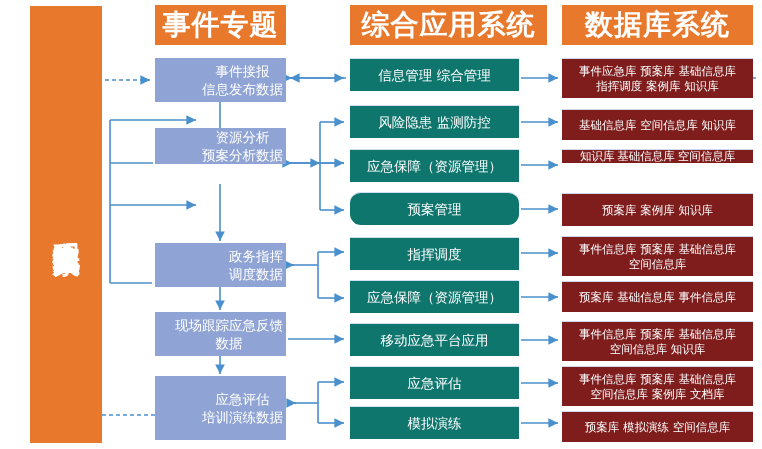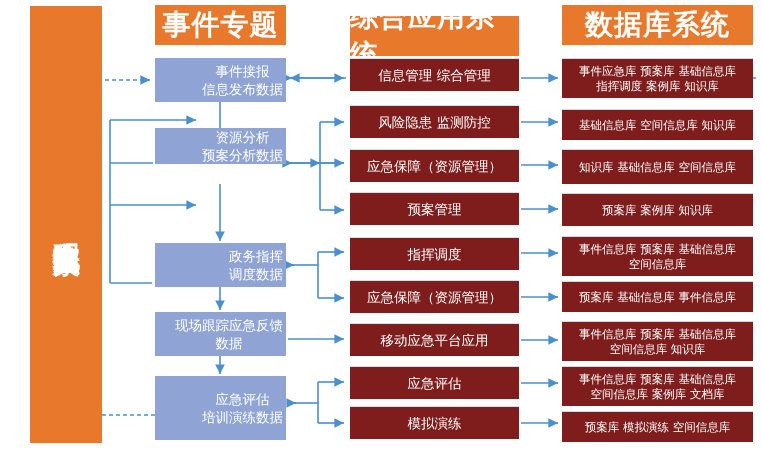--- a/index.html
+++ b/index.html
@@ -36,42 +36,42 @@
     position:absolute;
     height:40px;
     background:#e8792c;
     color:#ffffff;
     font-size:28px;
     font-weight:bold;
     display:flex;align-items:center;justify-content:center;
     letter-spacing:1px;
   }
   #hdr-event{left:155px;top:5px;width:131px;}
-  #hdr-app{left:350px;top:16px;width:169px;}
+  #hdr-app{left:350px;top:5px;width:197px;}
   #hdr-db{left:562px;top:5px;width:191px;}
 
   
   .box-left{
     position:absolute;
     left:155px;width:131px;
     background:#8fa4d4;
     color:#ffffff;
     font-size:13.5px;
     line-height:1.35;
     text-align:center;
     display:flex;align-items:center;justify-content:flex-end;
     padding:0 3px;
     box-sizing:border-box;
   }
 
   
   .box-mid{
     position:absolute;
     left:350px;width:169px;height:33px;
-    background:#7f1d1d;
+    background:#0f766e;
     color:#ffffff;
     font-size:13.5px;
     line-height:1.2;
     text-align:center;
     display:flex;align-items:center;justify-content:center;
     padding:0 2px;
     box-sizing:border-box;
     border-top:1px solid #cfe0f0;
   }
 
@@ -199,37 +199,37 @@
   <div class="box-left" style="top:376px;height:64px;">
     <div>
       <div>应急评估</div>
       <div>培训演练数据</div>
     </div>
   </div>
 
   <div class="box-mid" style="top:58px;">信息管理  综合管理</div>
   <div class="box-mid" style="top:105px;">风险隐患  监测防控</div>
   <div class="box-mid" style="top:149px;">应急保障（资源管理）</div>
-  <div class="box-mid" style="top:192px;">预案管理</div>
+  <div class="box-mid" style="top:192px;border-radius:11px;">预案管理</div>
   <div class="box-mid" style="top:237px;">指挥调度</div>
   <div class="box-mid" style="top:280px;">应急保障（资源管理）</div>
   <div class="box-mid" style="top:323px;">移动应急平台应用</div>
   <div class="box-mid" style="top:366px;">应急评估</div>
   <div class="box-mid" style="top:406px;">模拟演练</div>
 
   <div class="box-right two-line" style="top:58px;height:40px;">
     <div>
       <div>事件应急库  预案库  基础信息库</div>
       <div>指挥调度  案例库  知识库</div>
     </div>
   </div>
   <div class="box-right" style="top:109px;height:31px;">
     <div>基础信息库  空间信息库  知识库</div>
   </div>
-  <div class="box-right" style="top:149px;height:35px;">
+  <div class="box-right" style="top:149px;height:14px;font-family:Liberation Serif, serif;">
     <div>知识库  基础信息库  空间信息库</div>
   </div>
   <div class="box-right" style="top:193px;height:33px;">
     <div>预案库  案例库  知识库</div>
   </div>
   <div class="box-right two-line" style="top:236px;height:40px;">
     <div>
       <div>事件信息库  预案库  基础信息库</div>
       <div>空间信息库</div>
     </div>

